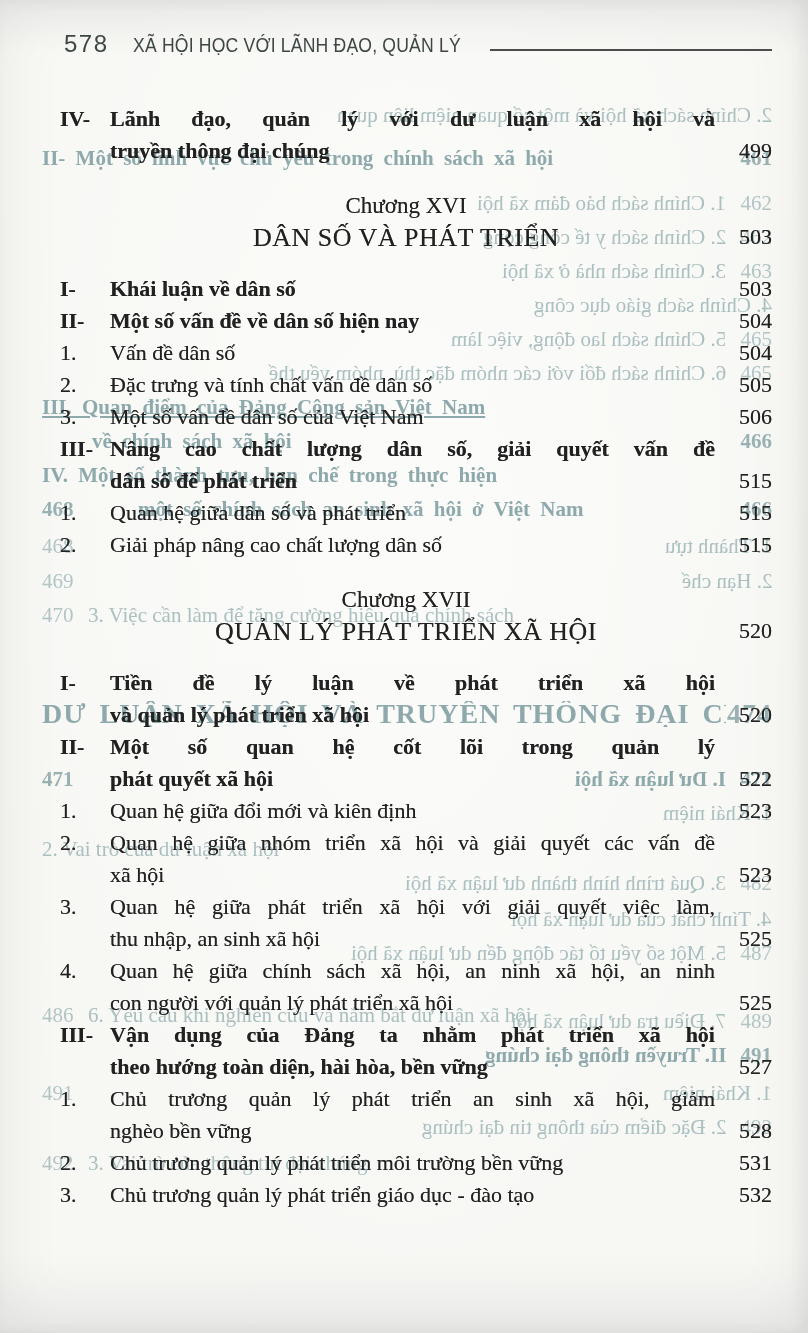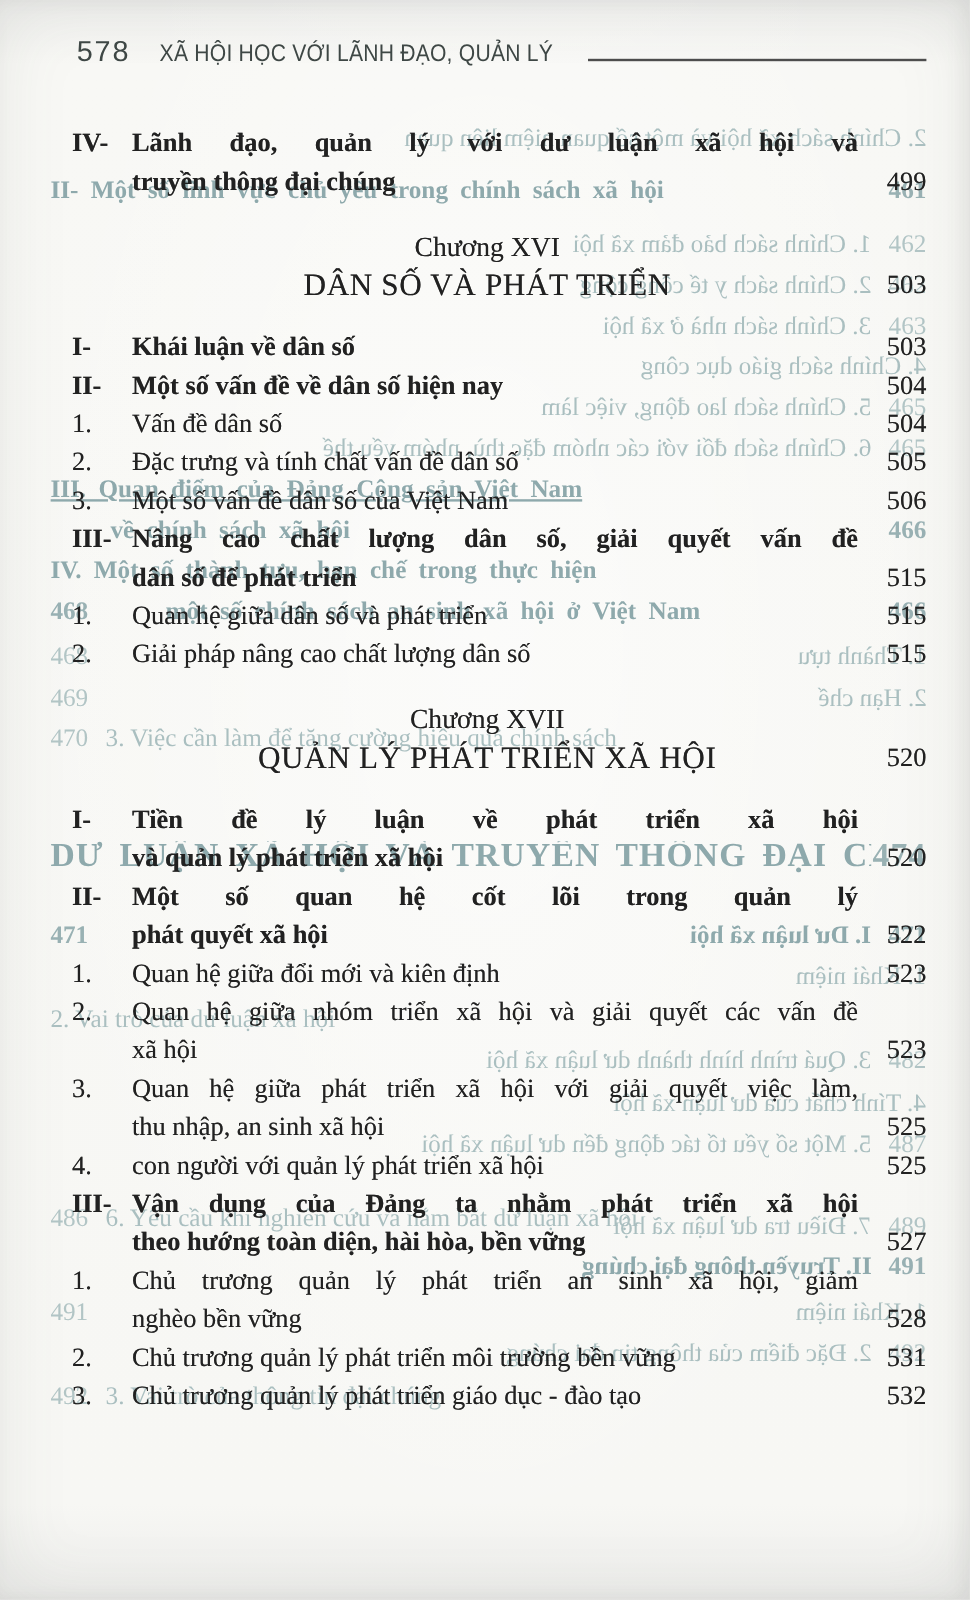--- a/index.html
+++ b/index.html
@@ -308,20 +308,21 @@
           <div class="line just">Quan hệ giữa phát triển xã hội với giải quyết việc làm,</div>
           <div class="line lp">
             <span class="lt">thu nhập, an sinh xã hội</span>
             <span class="lpg">525</span>
           </div>
         </div>
       </div>
       <div class="entry">
         <span class="lab">4.</span>
         <div class="body">
+          <div class="line just">Quan hệ giữa chính sách xã hội, an ninh xã hội, an ninh</div>
           <div class="line lp">
             <span class="lt">con người với quản lý phát triển xã hội</span>
             <span class="lpg">525</span>
           </div>
         </div>
       </div>
       <div class="entry bold">
         <span class="lab">III-</span>
         <div class="body">
           <div class="line just">Vận dụng của Đảng ta nhằm phát triển xã hội</div>

